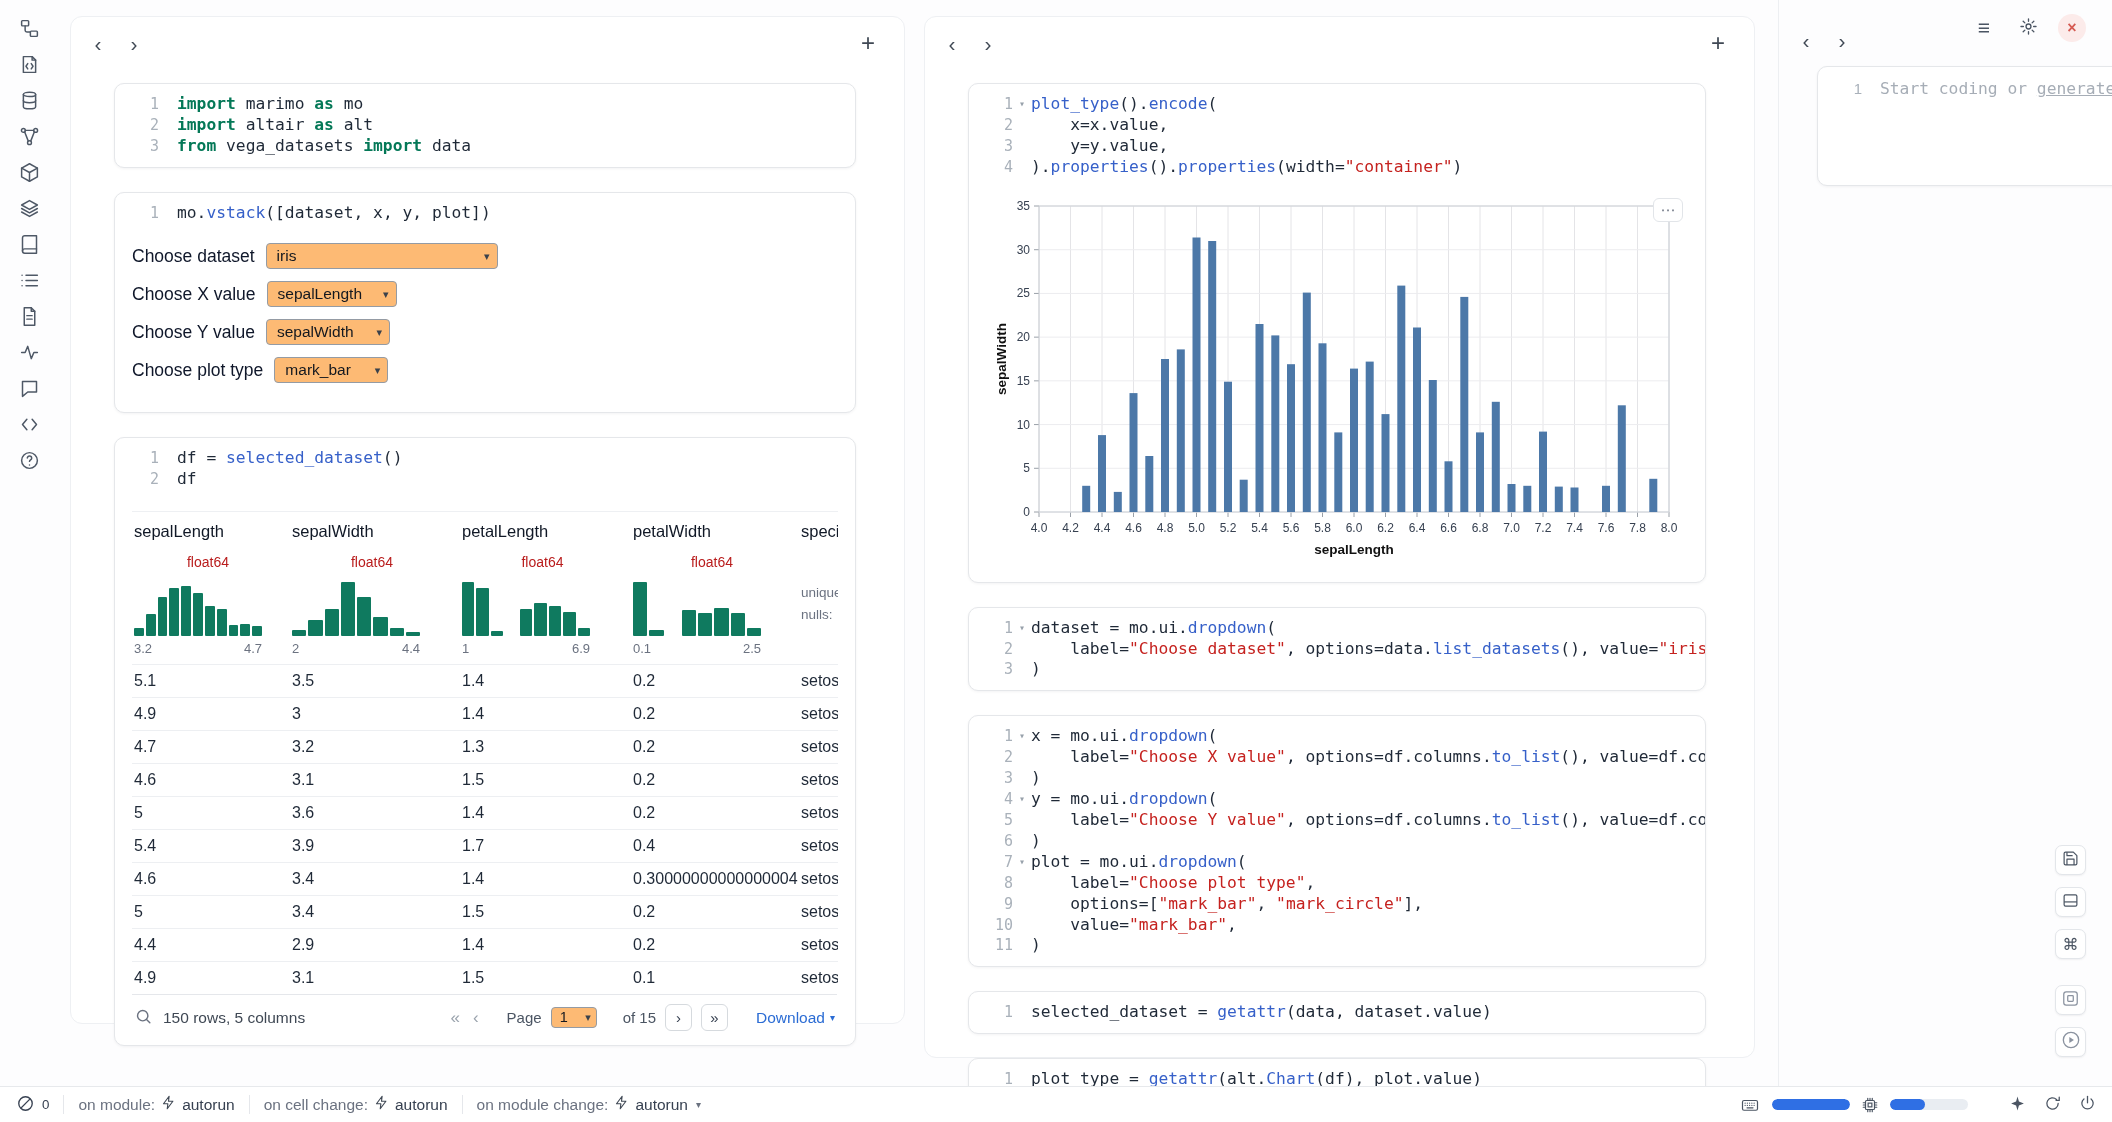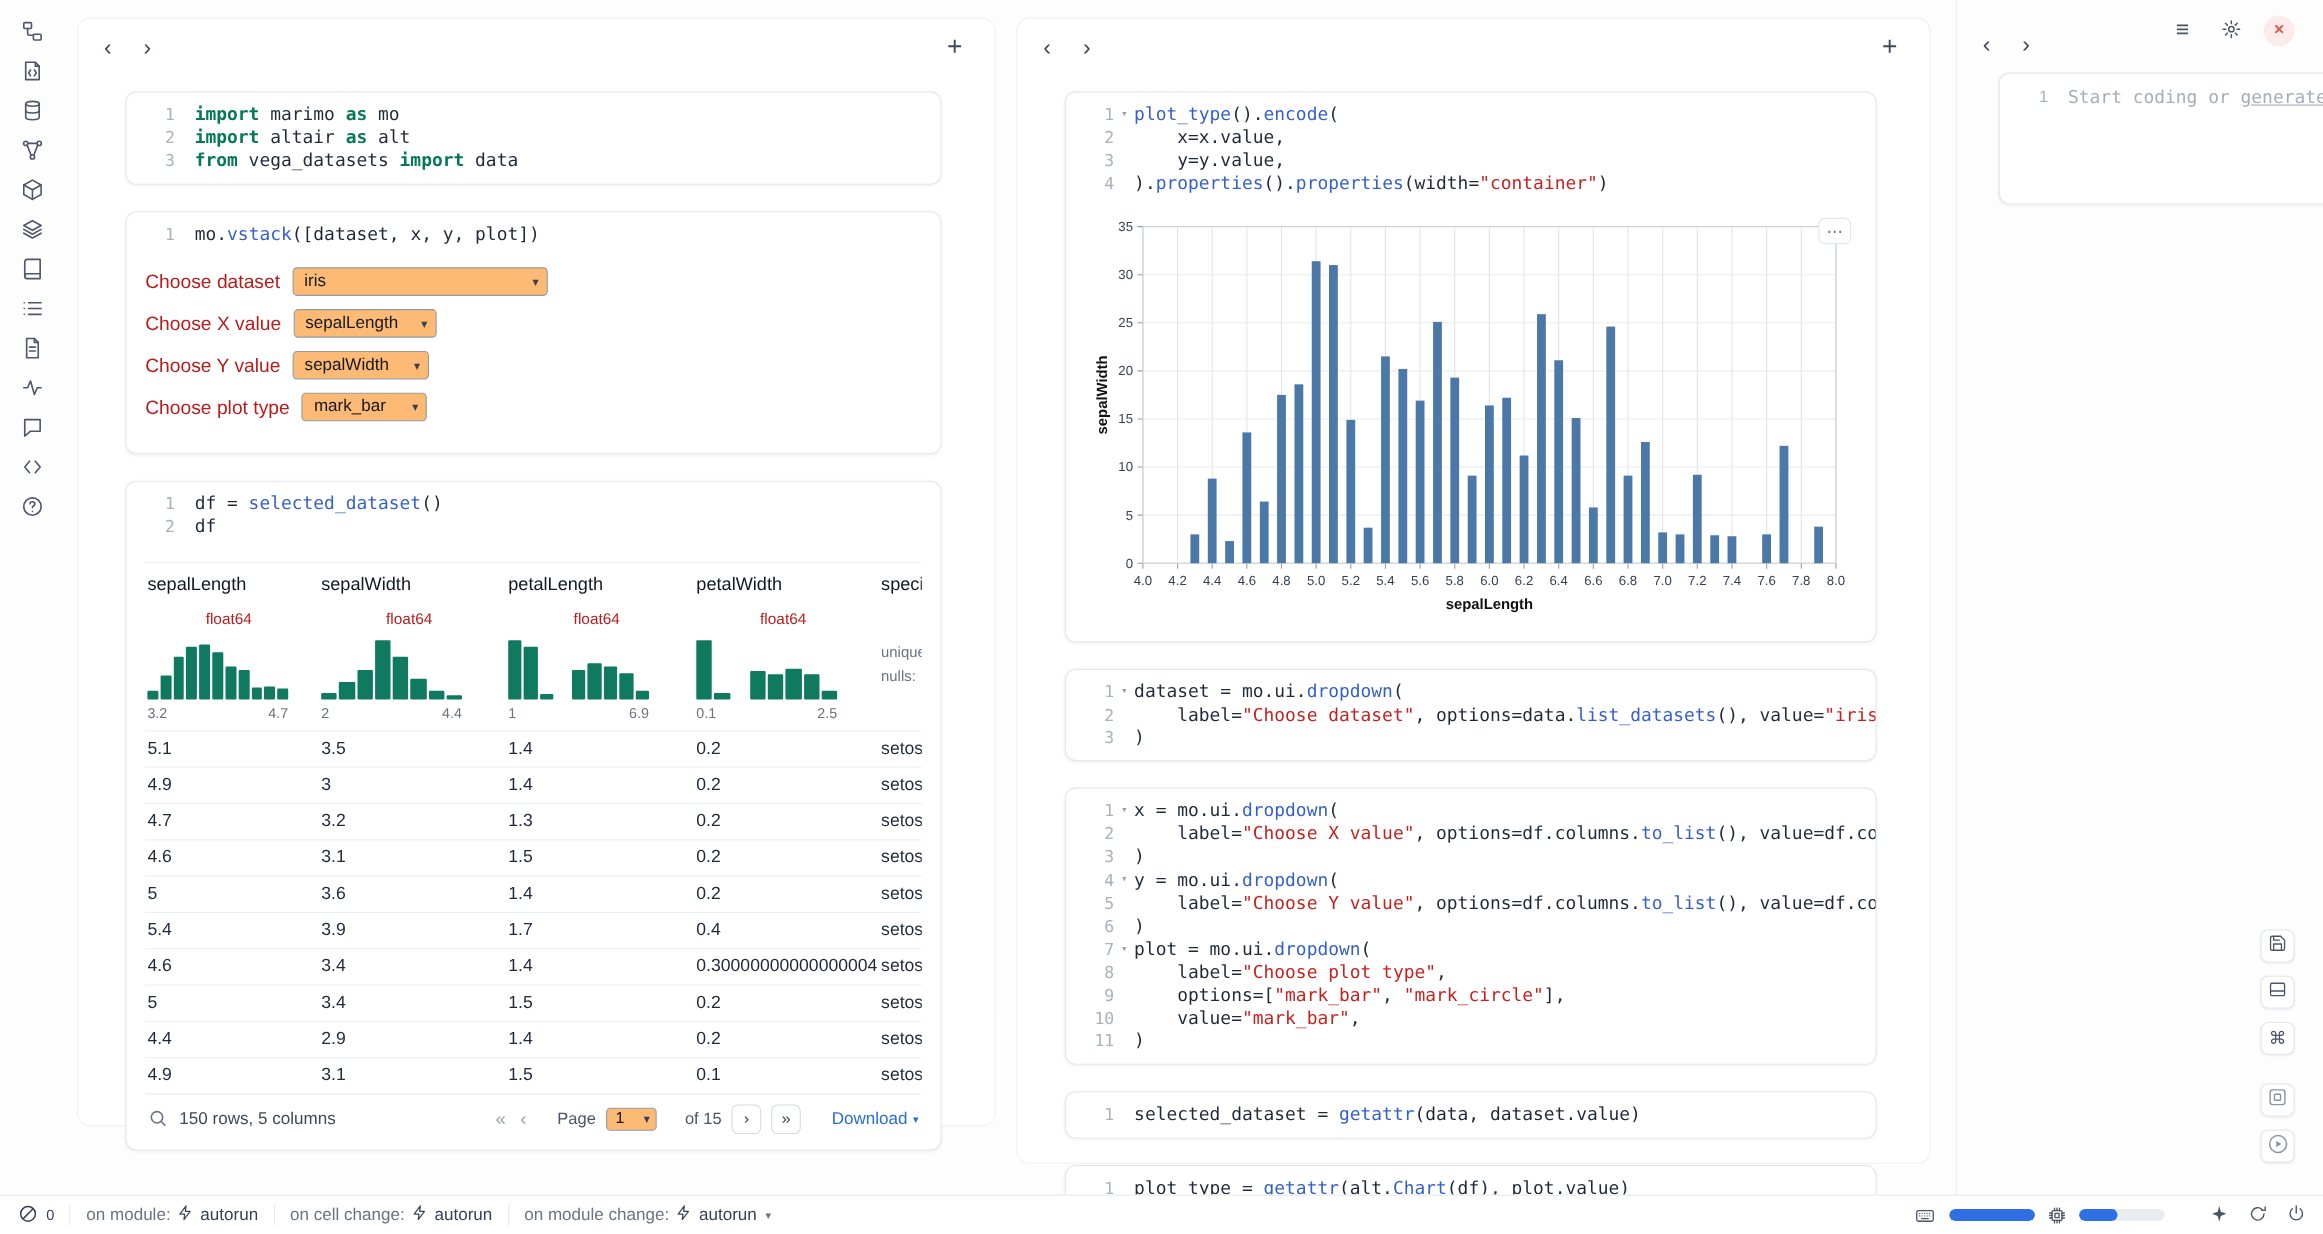--- a/index.html
+++ b/index.html
@@ -29,21 +29,21 @@
   .ln { flex:none; width:44px; text-align:right; color:#a9b1ba; font-size:15px; padding-top:1px; }
   .fold { flex:none; width:18px; text-align:center; color:#98a1ab; font-size:10px; line-height:19.9px; }
   .cd { white-space:pre; flex:1; }
   .kw { color:#047857; font-weight:700; }
   .fn { color:#3660c9; }
   .str { color:#c5221f; }
 
   
   .widget-out { padding:8px 18px 18px 17px; }
   .w-row { display:flex; align-items:center; margin-bottom:9px; height:29px; }
-  .w-label { font-size:17.5px; color:#b91c1c; margin-right:11px; }
+  .w-label { font-size:17.5px; color:#0f172a; margin-right:11px; }
   .selwrap { position:relative; display:inline-flex; align-items:center; }
   .selwrap select { appearance:none; -webkit-appearance:none; width:100%; border:1px solid #949ba4; border-radius:4px; background:#fdba74; font-size:15.5px; color:#14181f; padding:3px 26px 4px 10px; font-family:inherit; }
   .selwrap .caret { position:absolute; right:8px; font-size:11px; color:#3a414b; pointer-events:none; }
 
   
   .table-out { padding:12px 18px 8px 17px; }
   .tbl { width:706px; overflow:hidden; border-top:1px solid #eef0f3; }
   .thead, .tr { display:grid; grid-template-columns:158px 170px 171px 168px 140px; }
   .th { padding:10px 8px 8px 2px; }
   .th-name { font-size:16.5px; font-weight:500; color:#101826; white-space:nowrap; overflow:hidden; }

